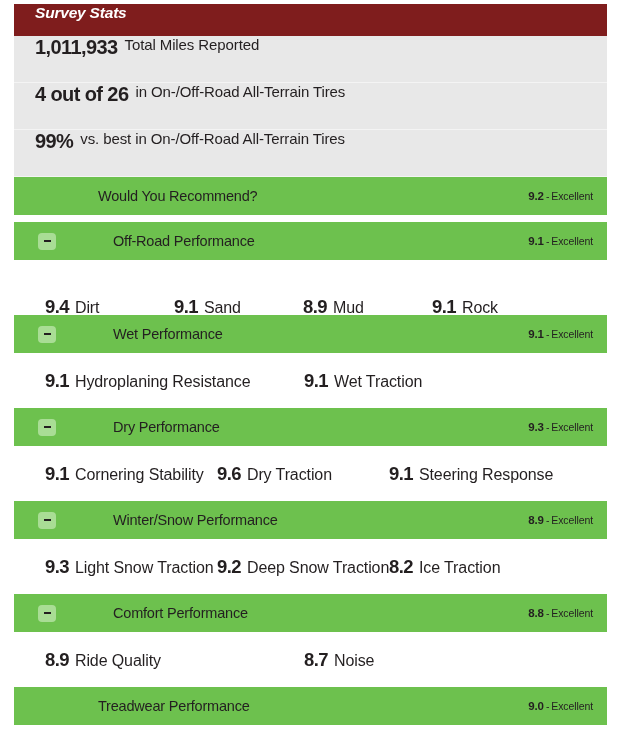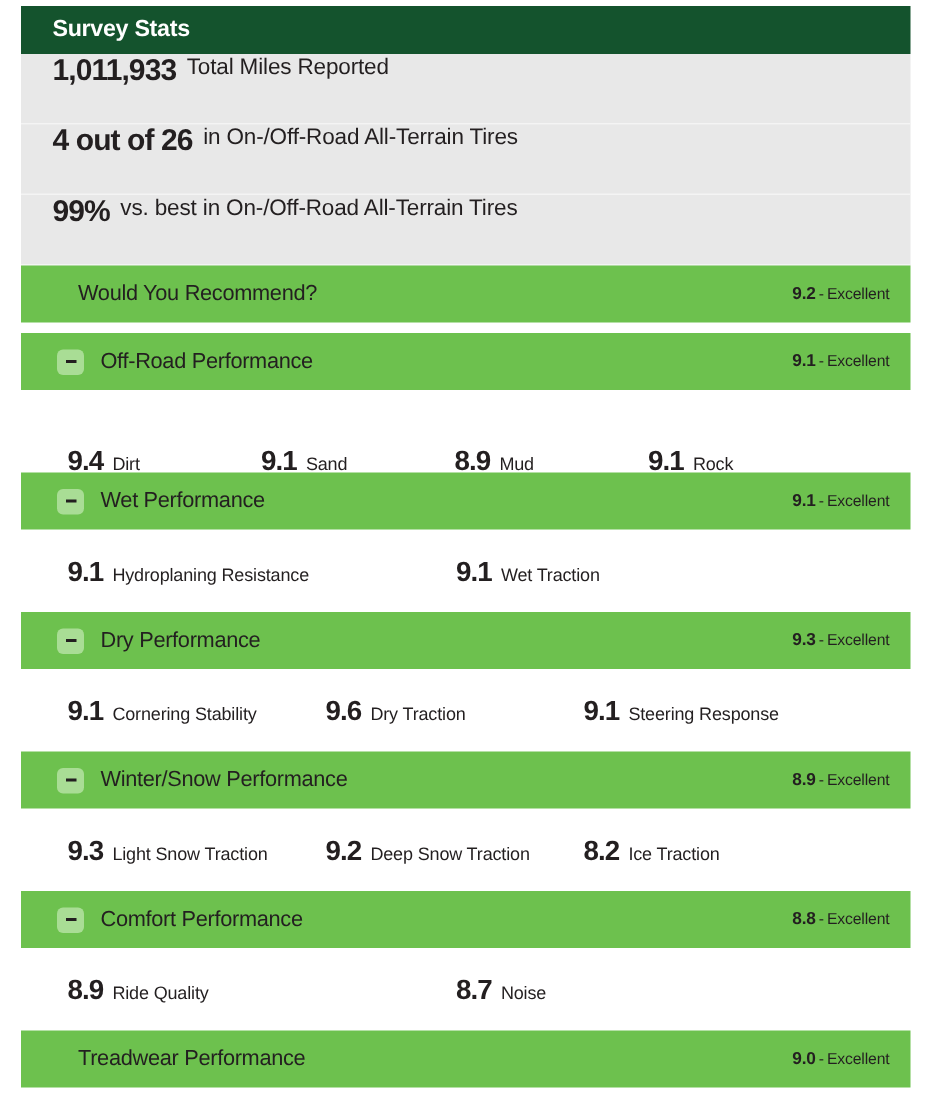--- a/index.html
+++ b/index.html
@@ -17,25 +17,25 @@
   .panel {
     position: relative;
     width: 620px;
     height: 746px;
     box-sizing: border-box;
     padding: 4px 13px 0 14px;
   }
 
   
   .titlebar {
-    background: #14532d;
+    background: #7f1d1d;
     height: 32px;
     display: flex;
-    align-items: center;
     padding-left: 21px;
+    font-style: italic;
   }
   .titlebar-text {
     color: #ffffff;
     font-size: 15.5px;
     font-weight: bold;
     letter-spacing: -0.2px;
   }
 
   
   .stat-row {
@@ -92,20 +92,21 @@
     display: block;
     width: 7px;
     height: 2px;
     background: #231f20;
   }
   .section-title {
     font-size: 14.5px;
     color: #231f20;
     letter-spacing: -0.2px;
     white-space: nowrap;
+    margin-left: 46px;
   }
   .section-score {
     margin-left: auto;
     white-space: nowrap;
     font-size: 10.5px;
     color: #231f20;
     letter-spacing: -0.1px;
     display: flex;
     align-items: baseline;
   }
@@ -130,21 +131,21 @@
     align-items: baseline;
     white-space: nowrap;
   }
   .subitem .num {
     font-size: 18.5px;
     font-weight: bold;
     letter-spacing: -0.6px;
     color: #231f20;
   }
   .subitem .lbl {
-    font-size: 12px;
+    font-size: 16px;
     color: #231f20;
     margin-left: 6px;
     letter-spacing: -0.1px;
   }
   .sub-4 .subitem { width: 129px; margin-top: 38px; }
   .sub-3 .subitem { width: 172px; }
   .sub-2 .subitem { width: 259px; }
 
   
   .note {

